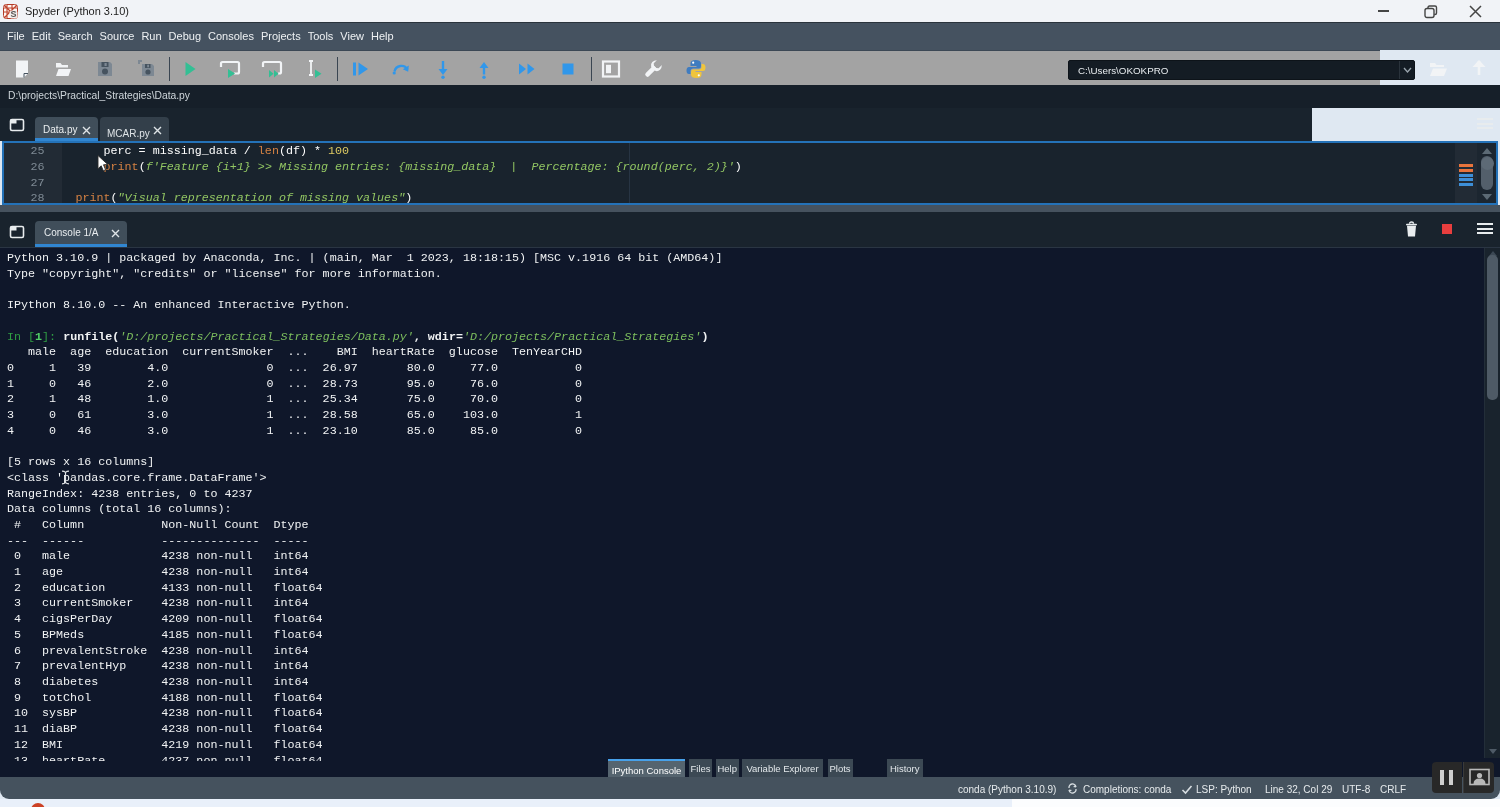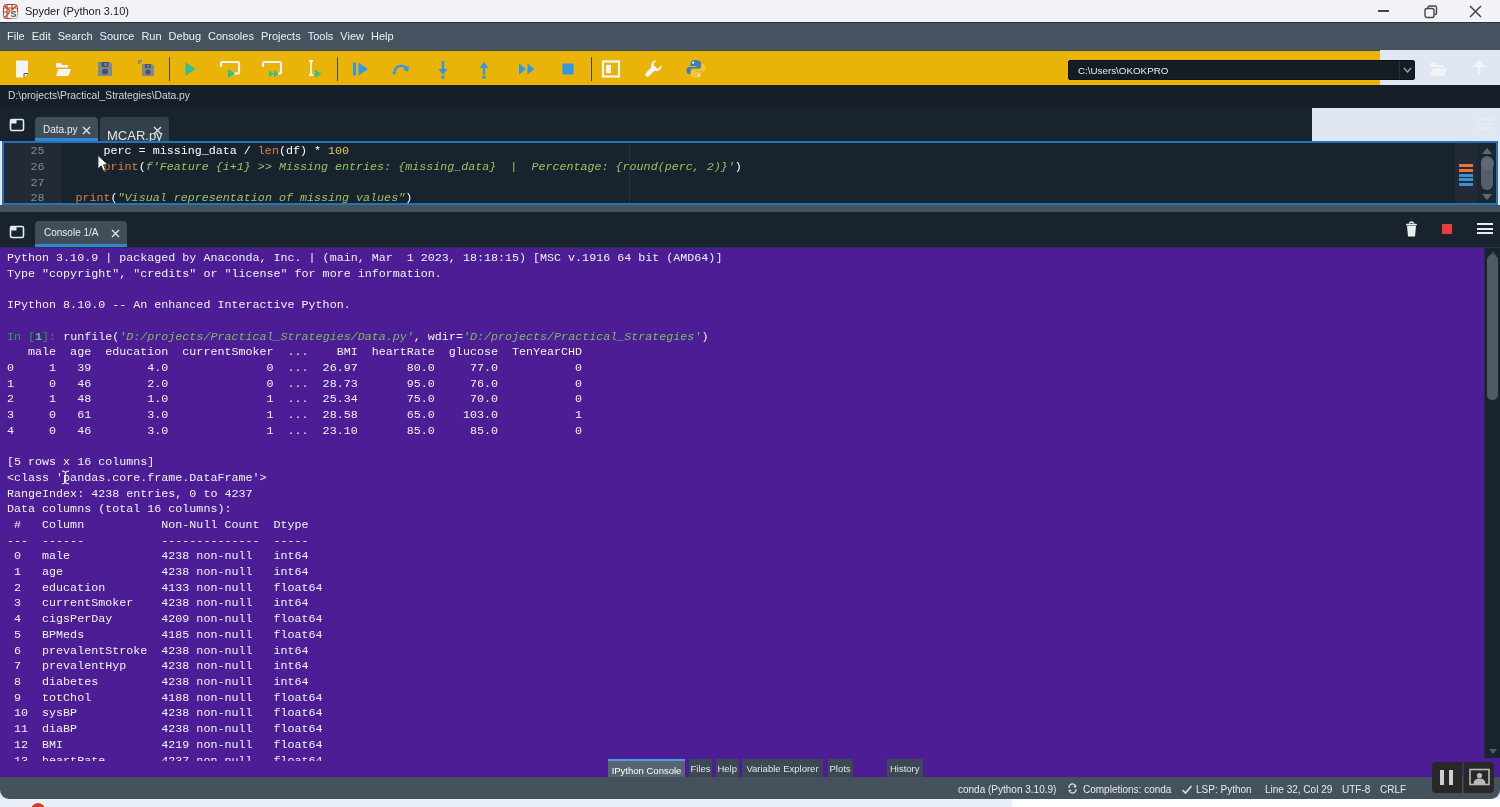--- a/index.html
+++ b/index.html
@@ -6,21 +6,21 @@
   html,body { width:1500px; height:807px; overflow:hidden; }
   body { font-family:"Liberation Sans", sans-serif; background:#dfe8f2; position:relative; }
   .abs { position:absolute; }
   pre { font-family:"Liberation Mono", monospace; }
   b1 { color:#d58243; font-style:normal; }
   nu { color:#ddc962; }
   st { color:#93c763; font-style:italic; }
   gp { color:#2f9e44; }
   gb { color:#51cf66; font-weight:bold; }
   gs { color:#7dbf5e; font-style:italic; }
-  #conpre b { font-weight:normal;margin-top:41px; }
+  #conpre b { font-weight:bold;margin-top:41px; }
   .btab { position:absolute; top:758.5px; height:18.5px; background:#3c4954; color:#e2e7ea; font-size:9.5px; text-align:center; line-height:19px; }
   .sbi { position:absolute; top:783.5px; font-size:10px; color:#e6eaec; }
 </style>
 </head>
 <body>
 
 <div class="abs" id="titlebar" style="left:0;top:0;width:1500px;height:22px;background:#f1f3f7;">
   <svg class="abs" style="left:3px;top:4px" width="15" height="15" viewBox="0 0 15 15">
     <rect x="0.5" y="0.5" width="14" height="14" rx="3" fill="#fdf5f3" stroke="#b33b27" stroke-width="1"></rect>
     <path d="M1 4 L14 4 M1 8 L14 8 M4 1 L4 14 M9 1 L9 14 M1 1 L14 14 M14 1 L1 14" stroke="#c0442e" stroke-width="1.1" fill="none"></path>
@@ -37,21 +37,21 @@
     <path d="M1 1 L12 12 M12 1 L1 12" stroke="#454545" stroke-width="1.5"></path>
   </svg>
 </div>
 
 <div class="abs" id="menubar" style="left:0;top:22px;width:1500px;height:28px;background:#455260;border-top:1px solid #2a333c;">
   <div class="abs" style="left:3.5px;top:7px;font-size:11px;color:#eef1f3;white-space:nowrap;">
     <span style="padding:0 3.5px;">File</span><span style="padding:0 3.5px;">Edit</span><span style="padding:0 3.5px;">Search</span><span style="padding:0 3.5px;">Source</span><span style="padding:0 3.5px;">Run</span><span style="padding:0 3.5px;">Debug</span><span style="padding:0 3.5px;">Consoles</span><span style="padding:0 3.5px;">Projects</span><span style="padding:0 3.5px;">Tools</span><span style="padding:0 3.5px;">View</span><span style="padding:0 3.5px;">Help</span>
   </div>
 </div>
 
-<div class="abs" id="toolbar" style="left:0;top:50px;width:1380px;height:35px;background:#eab308;border-top:1px solid #3c4855;">
+<div class="abs" id="toolbar" style="left:0;top:50px;width:1380px;height:35px;background:#a3a3a3;border-top:1px solid #3c4855;">
   <div id="toolicons">
       <svg class="abs" style="left:11px;top:6.5px" width="22" height="22" viewBox="0 0 22 22">
         <g transform="translate(11,11)">
           <path d="M-6 -8.5 L6 -8.5 L6 4.5 L2 8.5 L-6 8.5 Z" fill="#f2f4f6"></path>
           <path d="M2 8.5 L2 4.5 L6 4.5" fill="none" stroke="#46535f" stroke-width="1"></path>
         </g>
       </svg>
       <svg class="abs" style="left:52px;top:6.5px" width="22" height="22" viewBox="0 0 22 22">
         <g transform="translate(11,11)">
           <path d="M-7 -6 L-2.5 -6 L-1 -4 L5 -4 L5 -1.5 L-7 -1.5 Z" fill="#f2f4f6"></path>
@@ -191,21 +191,21 @@
   <svg class="abs" style="left:9px;top:8px" width="17" height="17" viewBox="0 0 17 17">
     <rect x="1.5" y="3.5" width="13" height="11" rx="1.5" fill="none" stroke="#e8ecee" stroke-width="1.6"></rect>
     <rect x="1.5" y="3.5" width="6" height="4" fill="#e8ecee"></rect>
   </svg>
   <div class="abs" style="left:35px;top:9px;width:63px;height:30px;background:#404e5a;border-radius:4px 4px 0 0;"></div>
   <div class="abs" style="left:43px;top:16px;font-size:10px;color:#e9edef;">Data.py</div>
   <svg class="abs" style="left:81px;top:17px" width="11" height="11">
       <path d="M2 2 L9 9 M9 2 L2 9" stroke="#dfe4e7" stroke-width="1.4"></path>
     </svg>
   <div class="abs" style="left:100px;top:9px;width:69px;height:30px;background:#333f4a;border-radius:4px 4px 0 0;"></div>
-  <div class="abs" style="left:107px;top:20px;font-size:13px;color:#dfe4e7;">MCAR.py</div>
+  <div class="abs" style="left:107px;top:20px;font-size:10px;color:#dfe4e7;">MCAR.py</div>
   <svg class="abs" style="left:152px;top:17px" width="11" height="11">
       <path d="M2 2 L9 9 M9 2 L2 9" stroke="#dfe4e7" stroke-width="1.4"></path>
     </svg>
   <div class="abs" style="left:35px;top:30px;width:63px;height:3px;background:#3186d1;"></div>
   <div class="abs" style="left:1477px;top:10px;width:16px;height:2px;background:#e8ecee;"></div>
   <div class="abs" style="left:1477px;top:14.5px;width:16px;height:2px;background:#e8ecee;"></div>
   <div class="abs" style="left:1477px;top:19px;width:16px;height:2px;background:#e8ecee;"></div>
 </div>
 
 <div class="abs" id="editor" style="left:2px;top:141px;width:1496px;height:64px;background:#19232d;border:2px solid #2472b8;overflow:hidden;">
@@ -253,21 +253,21 @@
     <path d="M3 5 L12 5 L11 15.5 L4 15.5 Z" fill="#e8ecee"></path>
     <rect x="2" y="2.8" width="11" height="1.6" rx="0.8" fill="#e8ecee"></rect>
     <path d="M5.5 2.8 Q5.5 1 7.5 1 Q9.5 1 9.5 2.8" fill="none" stroke="#e8ecee" stroke-width="1.3"></path>
   </svg>
   <div class="abs" style="left:1442px;top:12px;width:10px;height:10px;background:#e83e3e;"></div>
   <div class="abs" style="left:1477px;top:11px;width:16px;height:2px;background:#e8ecee;"></div>
   <div class="abs" style="left:1477px;top:15.5px;width:16px;height:2px;background:#e8ecee;"></div>
   <div class="abs" style="left:1477px;top:20px;width:16px;height:2px;background:#e8ecee;"></div>
 </div>
 
-<div class="abs" id="console" style="left:0;top:248px;width:1500px;height:530px;background:#4c1d95;">
+<div class="abs" id="console" style="left:0;top:248px;width:1500px;height:530px;background:#0f172a;">
   <div class="abs" style="left:0;top:-1px;width:1500px;height:1px;background:#2a3543;"></div>
   <div class="abs" style="left:0;top:0;width:1480px;height:513px;overflow:hidden;">
   <pre id="conpre" class="abs" style="left:7px;top:3px;font-size:11.7px;line-height:15.7px;color:#f1f3f4;">Python 3.10.9 | packaged by Anaconda, Inc. | (main, Mar  1 2023, 18:18:15) [MSC v.1916 64 bit (AMD64)]
 Type "copyright", "credits" or "license" for more information.
 
 IPython 8.10.0 -- An enhanced Interactive Python.
 
 <gp>In [</gp><gb>1</gb><gp>]:</gp> <b>runfile(</b><gs>'D:/projects/Practical_Strategies/Data.py'</gs><b>, wdir=</b><gs>'D:/projects/Practical_Strategies'</gs><b>)</b>
    male  age  education  currentSmoker  ...    BMI  heartRate  glucose  TenYearCHD
 0     1   39        4.0              0  ...  26.97       80.0     77.0           0

